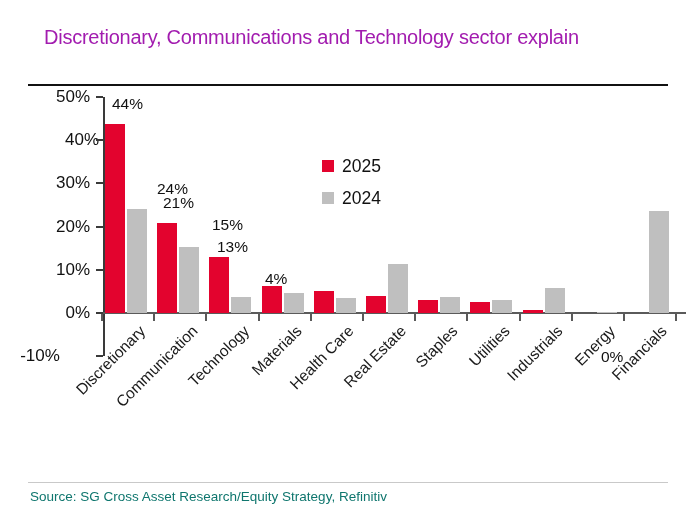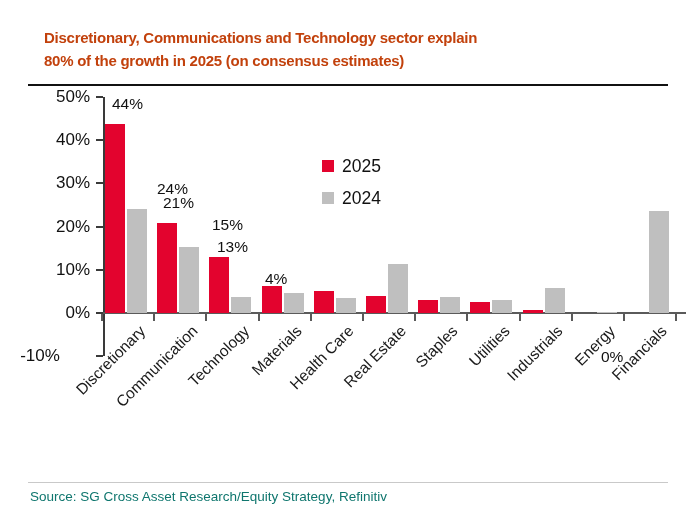--- a/index.html
+++ b/index.html
@@ -18,25 +18,25 @@
 
   
   #title-block {
     position: absolute;
     left: 44px;
     top: 26px;
     width: 612px;
   }
   .title-line {
     font-family: "Liberation Sans", sans-serif;
-    font-weight: bold;
-    font-size: 15px;
+    font-weight: normal;
+    font-size: 20px;
     line-height: 23px;
     letter-spacing: -0.25px;
-    color: #c2410c;
+    color: #a21caf;
     white-space: nowrap;
   }
 
   #title-rule {
     position: absolute;
     left: 28px;
     top: 84px;
     width: 640px;
     height: 2px;
     background: #111111;
@@ -168,31 +168,30 @@
     font-size: 13.5px;
     color: #0f766e;
     font-family: "Liberation Sans", sans-serif;
   }
 </style>
 </head>
 <body>
 
 <div id="title-block">
   <div class="title-line">Discretionary, Communications and Technology sector explain</div>
-  <div class="title-line">80% of the growth in 2025 (on consensus estimates)</div>
 </div>
 <div id="title-rule"></div>
 
 <div id="chart">
   <div id="axis-vline"></div>
   <div id="axis-baseline"></div>
   <div id="ytick-layer">
       <div class="ytick-label" style="top: 97px; left: 26px;">50%</div>
       <div class="ytick-mark" style="top: 96px;"></div>
-      <div class="ytick-label" style="top: 140.2px; left: 26px;">40%</div>
+      <div class="ytick-label" style="top: 140.2px; left: 35px;">40%</div>
       <div class="ytick-mark" style="top: 139.2px;"></div>
       <div class="ytick-label" style="top: 183.4px; left: 26px;">30%</div>
       <div class="ytick-mark" style="top: 182.4px;"></div>
       <div class="ytick-label" style="top: 226.6px; left: 26px;">20%</div>
       <div class="ytick-mark" style="top: 225.6px;"></div>
       <div class="ytick-label" style="top: 269.8px; left: 26px;">10%</div>
       <div class="ytick-mark" style="top: 268.8px;"></div>
       <div class="ytick-label" style="top: 313px; left: 26px;">0%</div>
       <div class="ytick-mark" style="top: 312px;"></div>
       <div class="ytick-label" style="top: 356.2px; left: 8px; text-align: center;">-10%</div>

